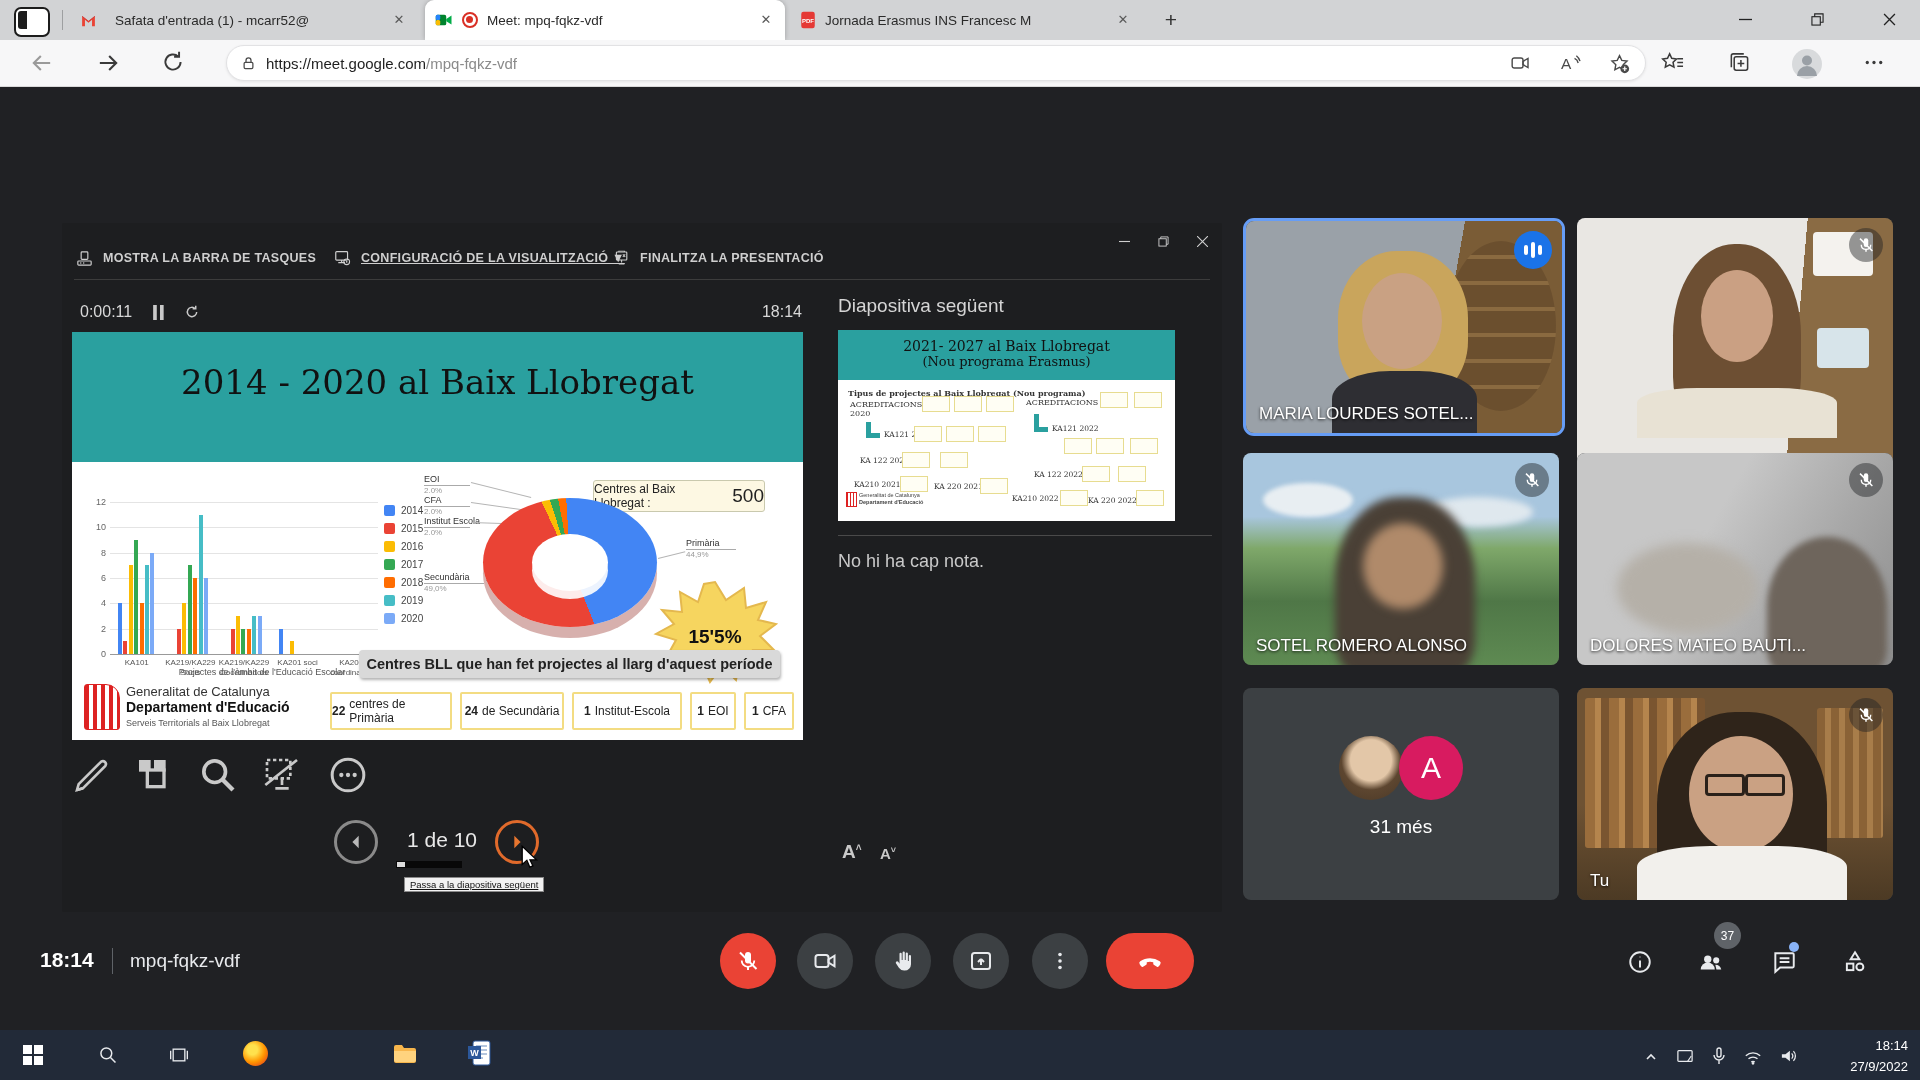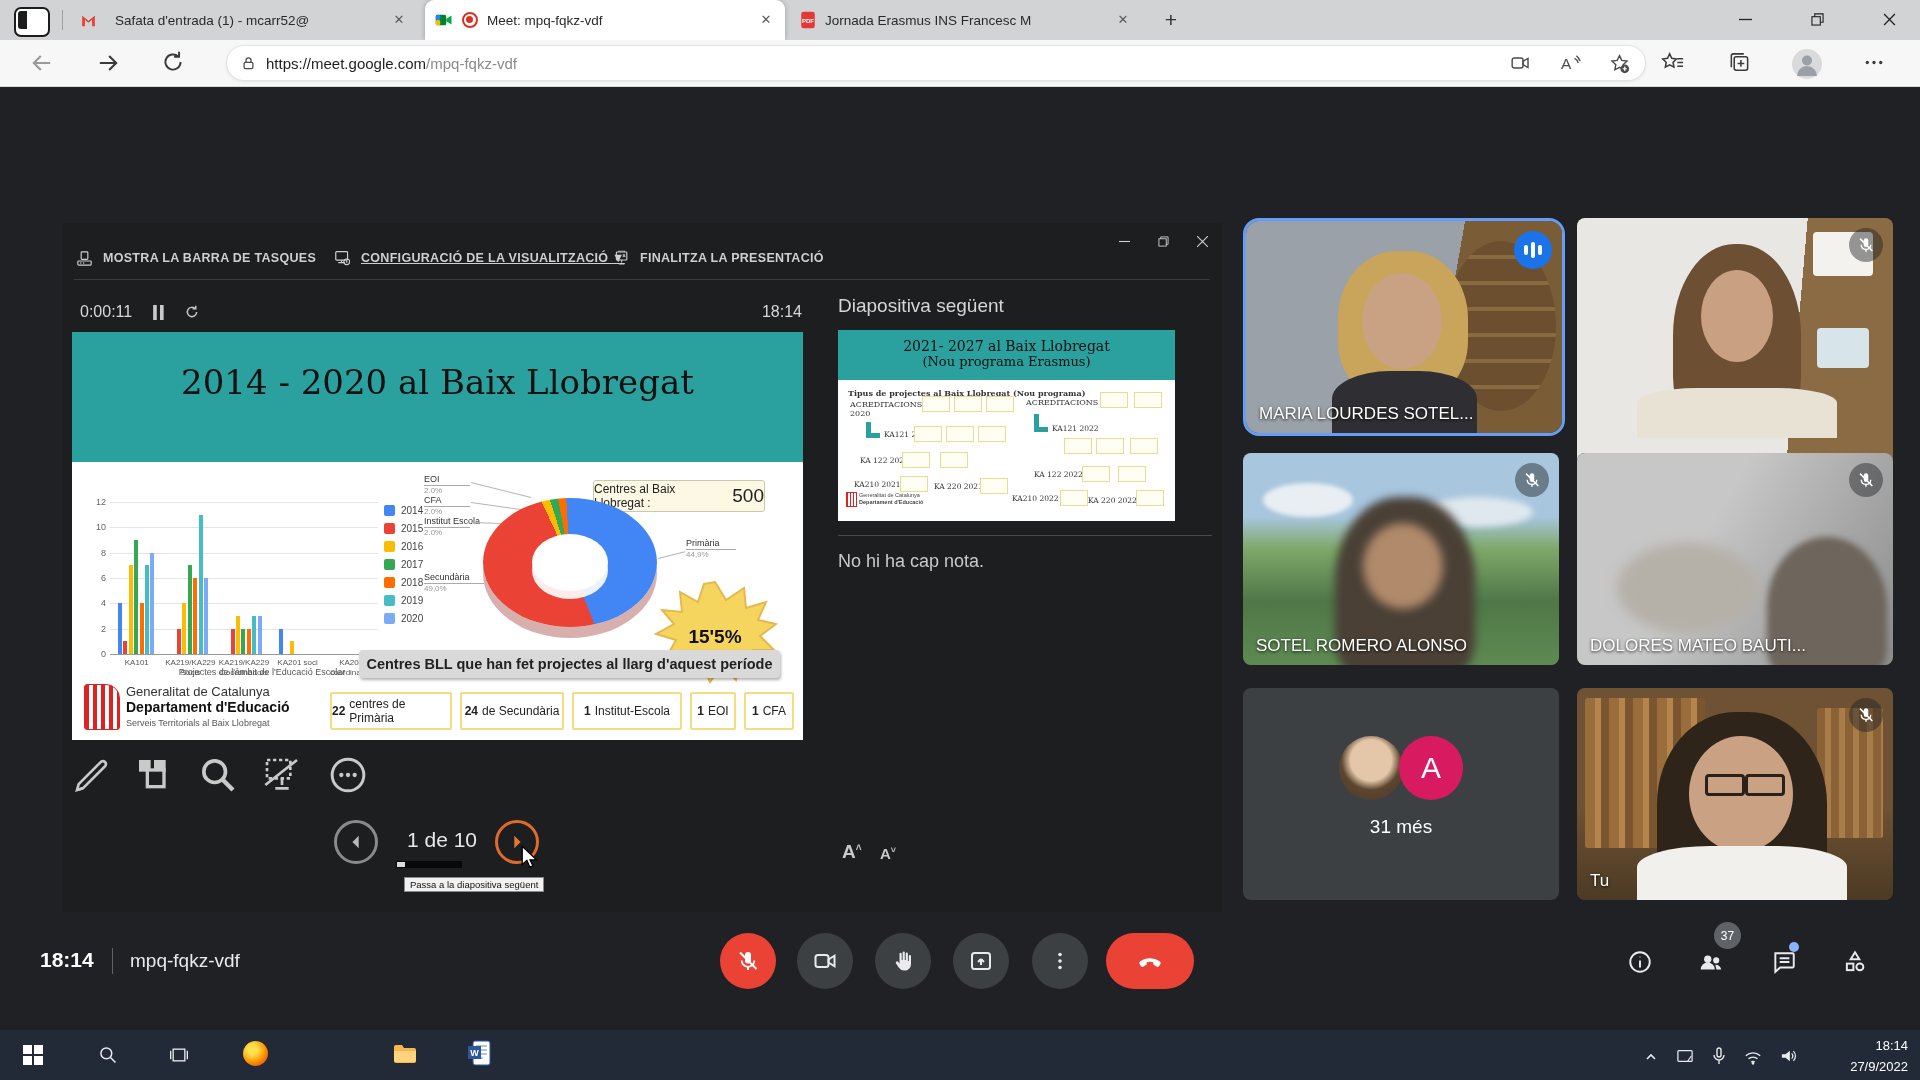--- a/index.html
+++ b/index.html
@@ -63,21 +63,21 @@
   .burst-txt{left:598px;top:294px;width:90px;text-align:center;font-size:19px;font-weight:700;color:#111;}
   .capbar{left:287px;top:318px;width:421px;height:28px;background:#d9d9d9;border-radius:4px;box-shadow:1px 2px 3px rgba(0,0,0,.3);
      display:flex;align-items:center;justify-content:center;font-size:14.5px;font-weight:700;color:#222;}
   .ybox{position:absolute;top:360px;height:38px;background:#fff;border:2px solid #f3dc82;border-radius:2px;
      display:flex;align-items:center;justify-content:center;gap:4px;font-size:12px;color:#222;box-sizing:border-box;}
   .logo-flag{left:12px;top:352px;width:34px;height:44px;background:repeating-linear-gradient(90deg,#d22 0 4px,#fff 4px 8px);
      border:1px solid #d22;border-radius:3px 14px 3px 3px;}
   .tool-btn{top:532px;width:44px;height:44px;color:#c9c9c9;}
   .navcirc{top:597px;width:44px;height:44px;border-radius:50%;border:3px solid #8a8a8a;box-sizing:border-box;
      display:flex;align-items:center;justify-content:center;}
-  .tooltip{left:342px;top:654px;background:#f2f2f2;border:1px solid #8a8a8a;color:#111;font-size:9.5px;padding:1px 5px;}
+  .tooltip{left:342px;top:654px;background:#f2f2f2;border:1px solid #8a8a8a;color:#111;font-size:9.5px;padding:1px 5px;text-decoration:underline;}
 
   
   .thumb{left:776px;top:107px;width:337px;height:191px;background:#fff;overflow:hidden;}
   .thumb-head{left:0;top:0;width:337px;height:50px;background:#2aa09f;text-align:center;
      font-family:"DejaVu Serif",serif;color:#111;}
   .tlabel{position:absolute;font-family:"DejaVu Serif",serif;font-size:7.5px;color:#333;white-space:nowrap;}
   .tbox{position:absolute;width:26px;height:14px;background:#fffef4;border:1px solid #e7dc90;}
   .tarrow{position:absolute;background:#2aa09f;}
   .notes-div{left:776px;top:312px;width:374px;height:1px;background:#4a4a4a;}
   .fontbtn{color:#c9c9c9;font-weight:700;}
@@ -556,21 +556,21 @@
       <div class="ab" style="left:8px;top:162px;width:9px;height:13px;background:repeating-linear-gradient(90deg,#d22 0 1.5px,#fff 1.5px 3px);border:1px solid #d22;"></div>
       <div class="ab" style="left:21px;top:162px;font-size:5.5px;color:#444;line-height:1.3;">Generalitat de Catalunya<br><b>Departament d'Educació</b></div>
     </div>
 
     <div class="ab notes-div"></div>
     <div class="ab" style="left:776px;top:328px;color:#c9c9c9;font-size:18px;">No hi ha cap nota.</div>
     <div class="ab fontbtn" style="left:780px;top:618px;font-size:19px;">A<span style="font-size:10px;vertical-align:super;">˄</span></div>
     <div class="ab fontbtn" style="left:818px;top:622px;font-size:15px;">A<span style="font-size:9px;vertical-align:super;">˅</span></div>
   </div>
 
-  <div class="ab tile" style="left:1243px;top:218px;width:316px;height:212px;border:3px solid #669df6;border-radius:16px;">
+  <div class="ab tile" style="left:1243px;top:218px;width:316px;height:212px;border:3px solid #669df6;border-radius:11px;">
     <div class="ab" style="left:0;top:0;width:100%;height:100%;background:linear-gradient(100deg,#9aa1a8 0 62%,#7a5c36 62% 100%);">
       <div class="blob" style="left:200px;top:20px;width:110px;height:170px;background:repeating-linear-gradient(0deg,#6b4f2e 0 22px,#8a6a40 22px 26px);"></div>
       <div class="blob" style="left:92px;top:30px;width:130px;height:150px;background:#c9a55c;border-radius:45% 45% 40% 40%;"></div>
       <div class="blob" style="left:116px;top:52px;width:80px;height:96px;background:#c9a183;"></div>
       <div class="blob" style="left:86px;top:150px;width:145px;height:70px;background:#2e2e33;border-radius:40% 40% 0 0;"></div>
     </div>
     <div class="speaking">
         <i style="height:10px;"></i>
         <i style="height:16px;"></i>
         <i style="height:10px;"></i>

